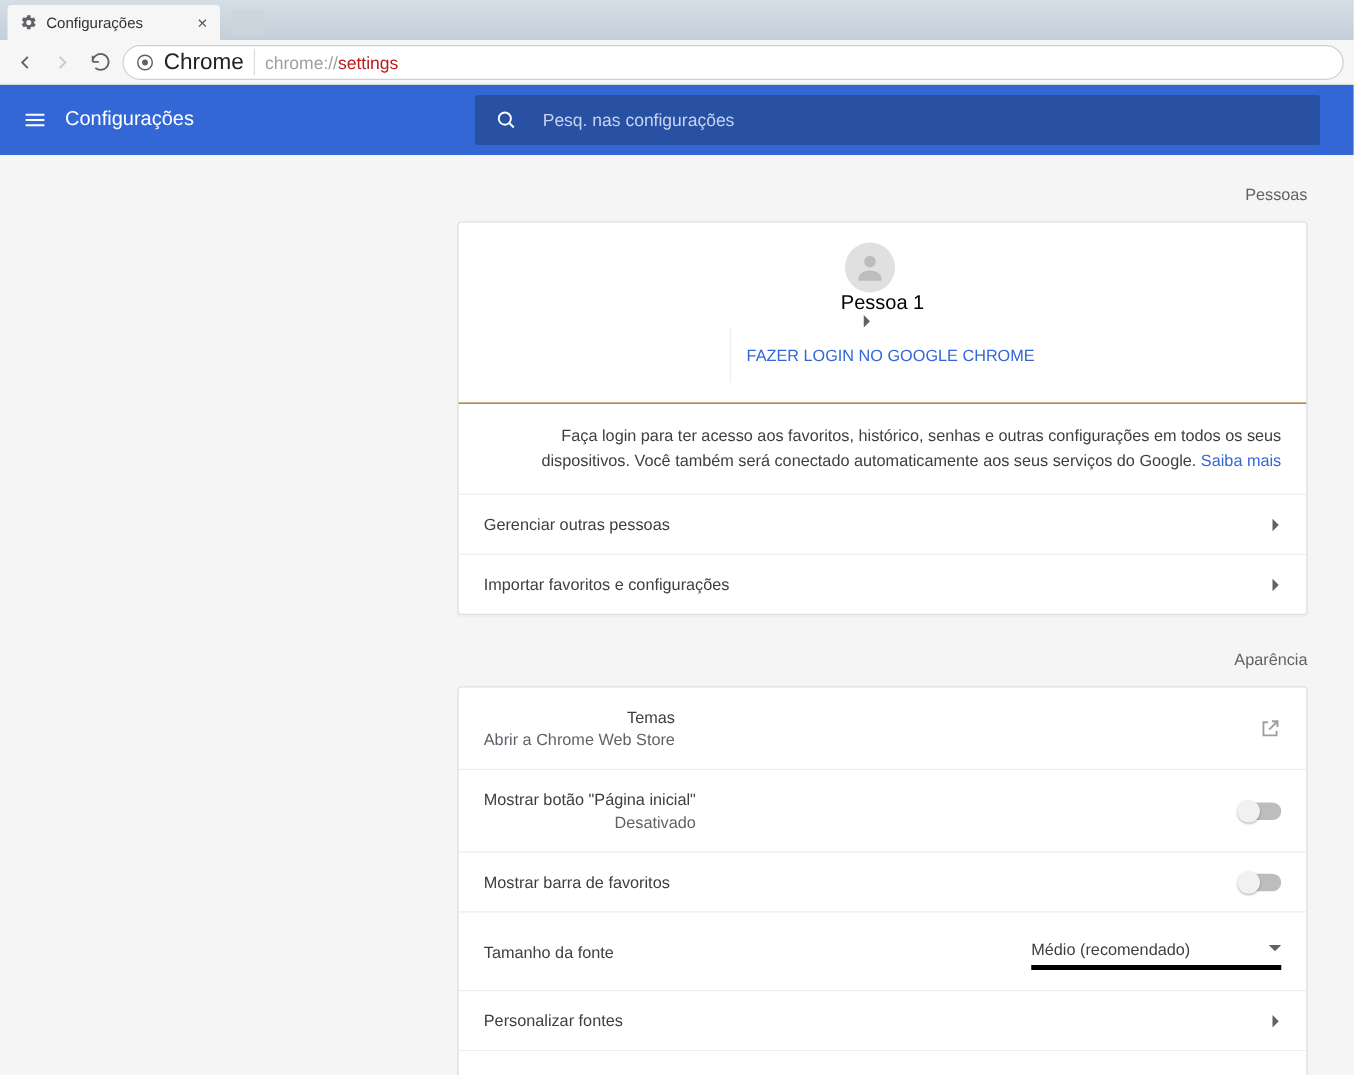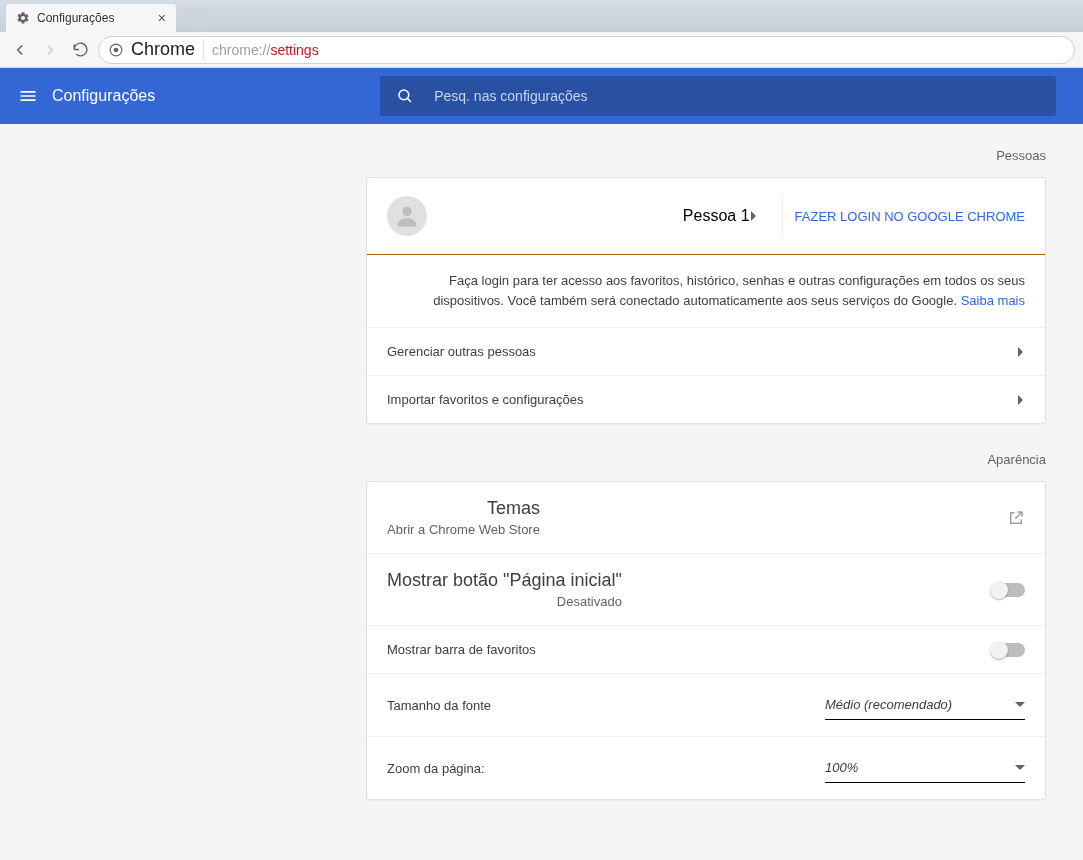--- a/index.html
+++ b/index.html
@@ -29,33 +29,33 @@
 .search-wrap .sicon { margin-right:20px; color:#fff; }
 .search-input { background:transparent; border:none; outline:none; color:#fff; font-size:14px; flex:1; }
 .search-input::placeholder { color:#c9d4f0; }
 
 
 .content { width:680px; margin-left:366px; padding-top:24px;text-align:right; }
 .section-title { font-size:13px; color:#5f6368; font-weight:500; margin-bottom:14px; }
 .card { background:#fff; border:1px solid #e0e0e0; border-radius:3px; box-shadow:0 1px 1px rgba(0,0,0,0.03); margin-bottom:28px; }
 .row { padding:16px 20px; border-top:1px solid #eee; display:flex; align-items:center; font-size:13px; color:#3c4043; }
 .row:first-child { border-top:none; }
-.row .label-primary { color:#3c4043; font-size:18px; }
+.row .label-primary { color:#3c4043; font-size:13px; }
 .row .label-secondary { color:#5f6368; font-size:13px; margin-top:3px; }
 .row .arrow { margin-left:auto; color:#5f6368; }
-.profile-row { display:flex; align-items:center; padding:16px 20px; }
+.profile-row { display:flex; align-items:center; padding:16px 20px;flex-direction:column; }
 .avatar { width:40px; height:40px; border-radius:50%; background:#e0e0e0; display:flex; align-items:center; justify-content:center; margin-right:20px; }
 .signin-link { color:#3367d6; font-size:13px; font-weight:500; border-left:1px solid #eee; padding-left:12px; height:44px; display:flex; align-items:center; }
 .desc-row { padding:16px 20px; border-top:1px solid #a16207; font-size:13px; color:#3c4043; line-height:1.55; }
 .link-inline { color:#3367d6; }
 
 .toggle { width:34px; height:14px; background:#bdbdbd; border-radius:10px; position:relative; margin-left:auto; }
 .toggle::after { content:''; position:absolute; width:18px; height:18px; background:#f1f1f1; border-radius:50%; top:-2px; left:-1px; box-shadow:0 1px 2px rgba(0,0,0,0.3); }
 
-.select { margin-left:auto; min-width:200px; height:30px; border-bottom:1px solid #000000; display:flex; align-items:center; justify-content:space-between; font-size:13px; color:#3c4043;font-style:italic; }
+.select { margin-left:auto; min-width:200px; height:30px; border-bottom:4px solid #000000; display:flex; align-items:center; justify-content:space-between; font-size:13px; color:#3c4043; }
 
 .open-ext-icon { margin-left:auto; color:#9e9e9e; }
 
 svg { display:block; }
 </style>
 </head>
 <body>
 
 <div class="tab-strip">
   <div class="tab">
@@ -186,20 +186,28 @@
     <div class="row">
       <span>Tamanho da fonte</span>
       <div class="select">
         <span>Médio (recomendado)</span>
         <svg width="10" height="6" viewBox="0 0 10 6" fill="#5f6368">
             <path d="M0 0l5 5 5-5z"></path>
           </svg>
       </div>
     </div>
     <div class="row">
+      <span>Personalizar fontes</span>
+      <span class="arrow">
+        <svg width="8" height="10" viewBox="0 0 8 10" fill="#5f6368">
+            <path d="M1 0l5 5-5 5z"></path>
+          </svg>
+      </span>
+    </div>
+    <div class="row">
       <span>Zoom da página:</span>
       <div class="select">
         <span>100%</span>
         <svg width="10" height="6" viewBox="0 0 10 6" fill="#5f6368">
             <path d="M0 0l5 5 5-5z"></path>
           </svg>
       </div>
     </div>
   </div>
 

